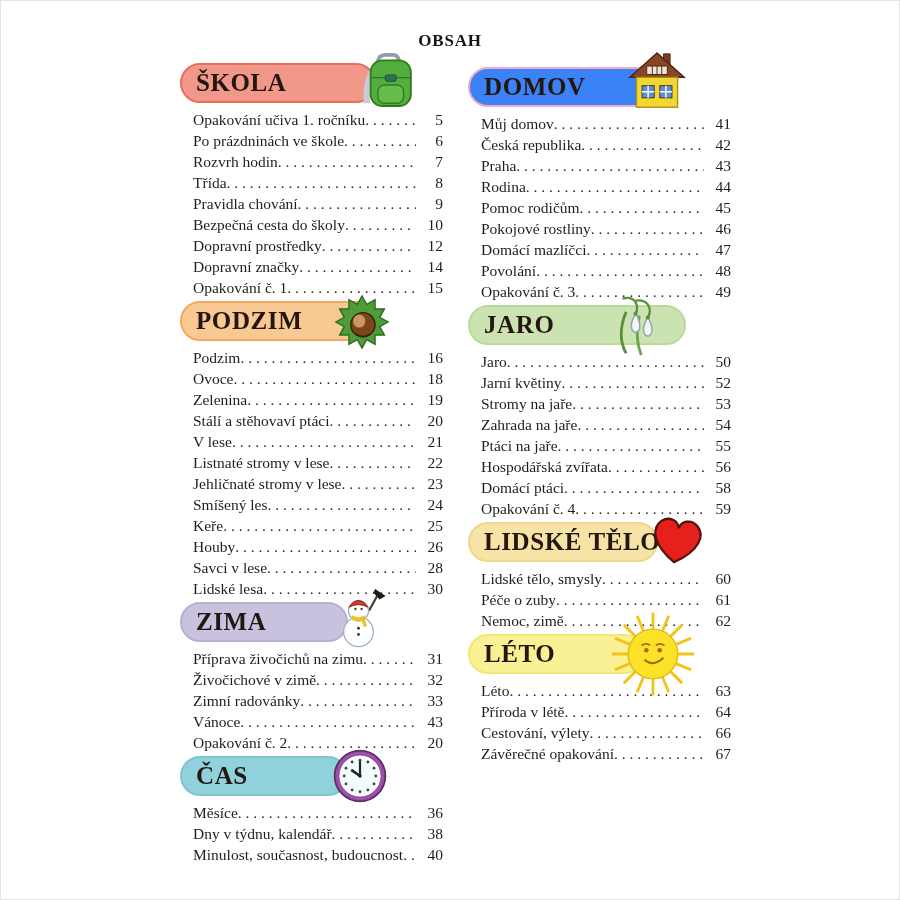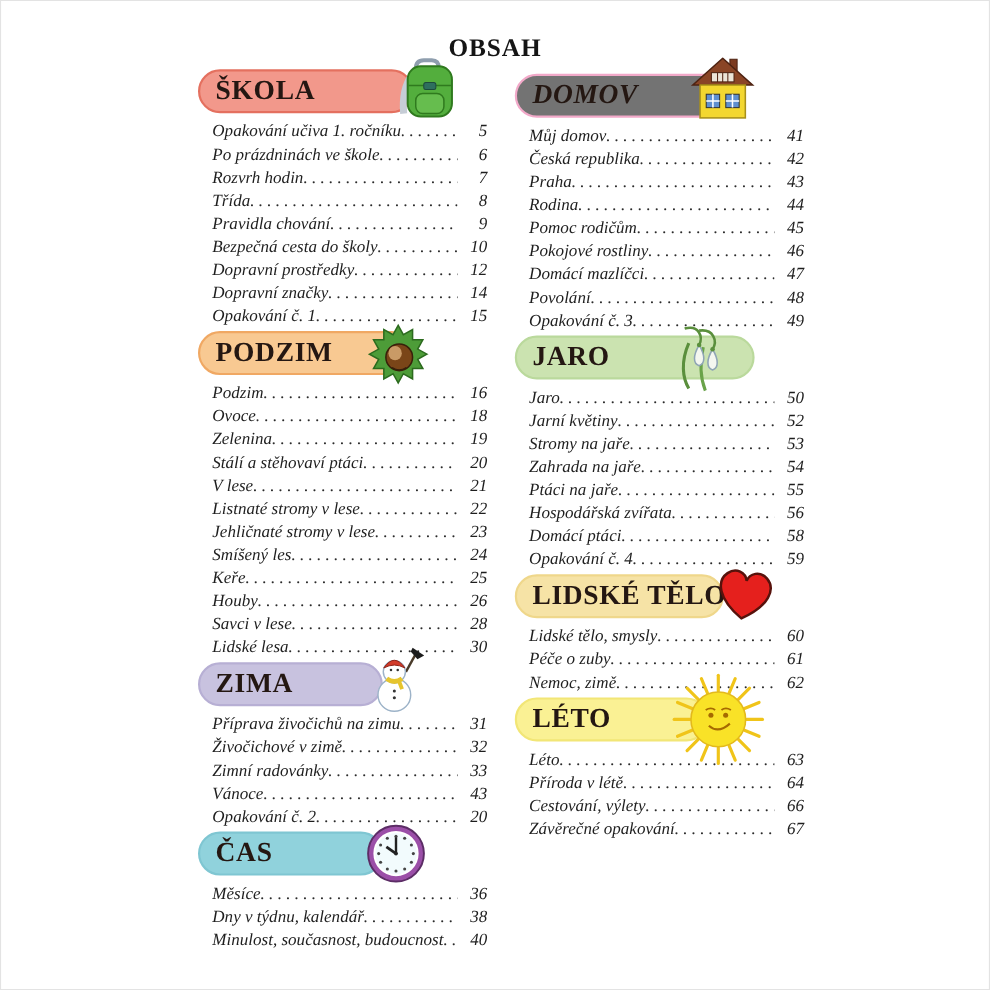--- a/index.html
+++ b/index.html
@@ -3,21 +3,21 @@
 <meta charset="utf-8">
 <style>
   html,body { margin:0; padding:0; background:#fff; }
   .page {
     position:relative; width:900px; height:900px; background:#ffffff;
     font-family:"Liberation Serif", serif; overflow:hidden;
     box-shadow: inset 0 0 0 1px #e3e3e3;
   }
   .page-title {
     position:absolute; top:31px; left:0; width:900px; text-align:center;
-    font-weight:bold; font-size:23px; letter-spacing:0.8px; color:#151515;
+    font-weight:bold; font-size:17px; letter-spacing:0.8px; color:#151515;
   }
   .col { position:absolute; width:263px; }
   .col-left  { left:180px; top:60px; }
   .col-right { left:468px; top:64px; }
 
   .section { position:relative; }
   .pill {
     position:relative; height:40px; border-radius:21px;
     border:2px solid transparent; box-sizing:border-box;
     display:flex; align-items:center; padding:16px 14px;
@@ -30,21 +30,21 @@
   .icon-holder { position:absolute; z-index:2; line-height:0; }
   .pos-backpack-icon { right:-46px; top:-15px; }
   .pos-chestnut-icon { right:-16px; top:-9px;  }
   .pos-snowman-icon  { right:-44px; top:-16px; }
   .pos-clock-icon    { right:-42px; top:-10px; }
   .pos-house-icon    { right:-28px; top:-17px; }
   .pos-snowdrop-icon { right:24px;  top:-16px; }
   .pos-heart-icon    { right:-50px; top:-9px;  }
   .pos-sun-icon      { right:-54px; top:-25px; }
 
-  .entry-list { padding-left:13px;font-style:italic; }
+  .entry-list { padding-left:13px; }
   .entry-row {
     display:flex; align-items:baseline; height:21px;
     font-size:15.5px; line-height:21px; color:#1e1e1e;
   }
   .entry-label { white-space:nowrap; }
   .entry-dots  { flex:1 1 auto; overflow:hidden; white-space:nowrap; }
   .entry-dots::after {
     content:" . . . . . . . . . . . . . . . . . . . . . . . . . . . . . . . . . . . . . . . . . . . . . . . .";
     color:#2a2a2a;
   }
@@ -302,21 +302,21 @@
   <div class="entry-row">
     <span class="entry-label">Minulost, současnost, budoucnost</span>
     <span class="entry-dots"></span>
     <span class="entry-page">40</span>
   </div>
 </div>
   </div>
 </div>
   <div class="col col-right">
   <div class="section">
-    <div class="pill" style="background: #737373; border-color: rgb(242, 169, 201); width: 194px; font-style: italic;">
+    <div class="pill" style="background: #3b82f6; border-color: rgb(242, 169, 201); width: 194px;">
       <span class="pill-title">DOMOV</span>
       <span class="icon-holder pos-house-icon"><svg viewBox="0 0 66 62" width="62" height="58">
               <rect x="40" y="2" width="7" height="12" fill="#7c3a20" stroke="#4e2312"></rect>
               <polygon points="33,1 4,27 62,27" fill="#8a4526" stroke="#4e2312" stroke-width="1.5"></polygon>
               <rect x="22" y="15" width="22" height="9" fill="#ece5d8" stroke="#4e2312"></rect>
               <path d="M28 15 V24 M33 15 V24 M38 15 V24" stroke="#4e2312" stroke-width="1"></path>
               <rect x="11" y="27" width="44" height="32" fill="#f3d730" stroke="#a8901a" stroke-width="1.5"></rect>
               <rect x="17" y="36" width="13" height="13" fill="#5f8fd0" stroke="#333"></rect>
               <path d="M23.5 36 V49 M17 42.5 H30" stroke="#fff" stroke-width="1.5"></path>
               <rect x="36" y="36" width="13" height="13" fill="#5f8fd0" stroke="#333"></rect>

